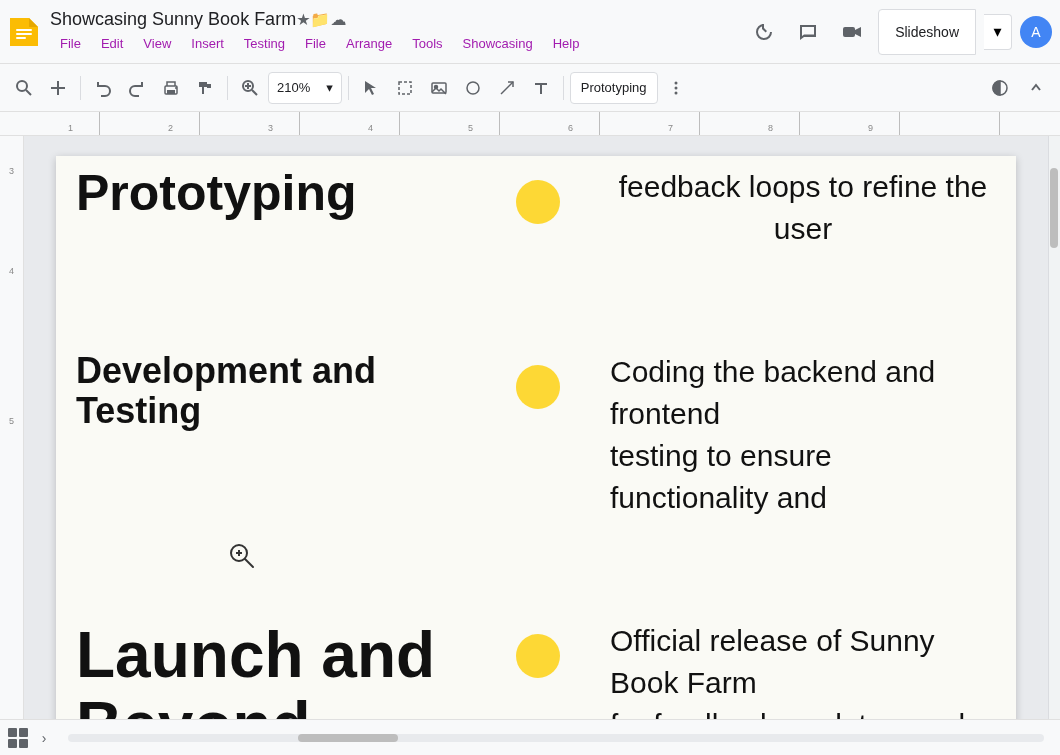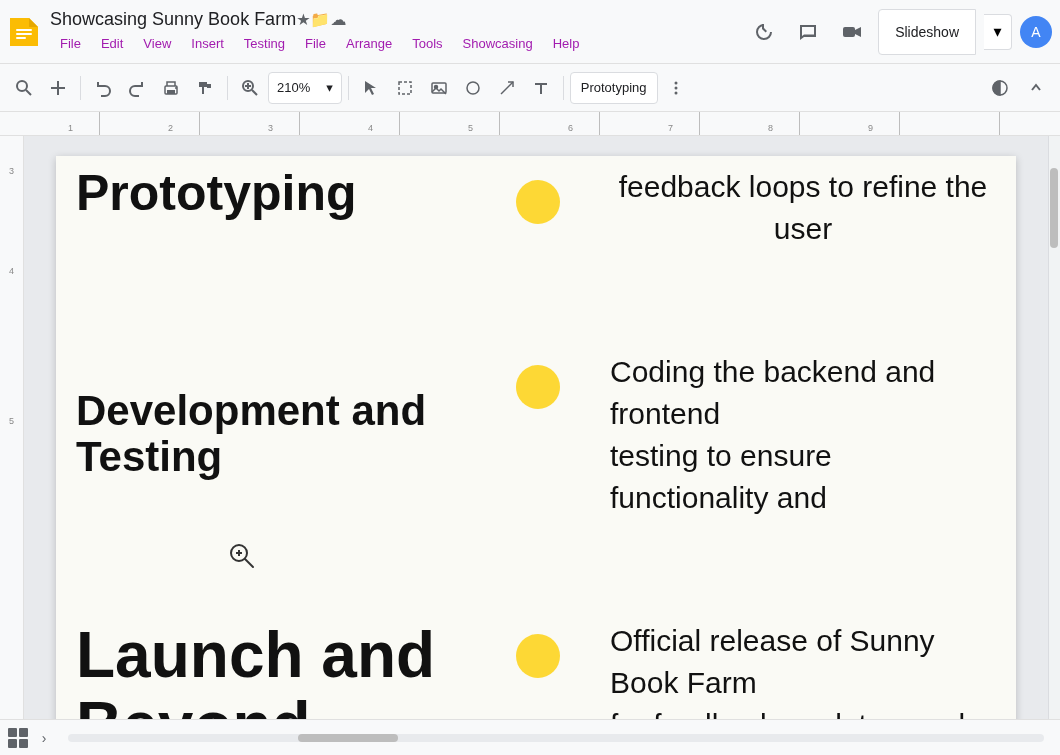--- a/index.html
+++ b/index.html
@@ -437,21 +437,21 @@
         </div>
         <div class="slide-desc-col">
           <div class="slide-desc" style="font-size:30px;text-align:center;">feedback loops to refine the user</div>
         </div>
       </div>
 
       <div style="height: 40px;"></div>
 
       <div class="slide-row" style="padding-bottom: 30px; min-height: 120px;">
         <div class="slide-title-col">
-          <div class="slide-title" style="font-size:42px;margin-top:37px;">Development and<br>Testing</div>
+          <div class="slide-title" style="font-size:36px;">Development and<br>Testing</div>
         </div>
         <div style="display:flex; align-items:center; padding-top:10px; margin-right: 20px;">
           <div class="yellow-dot" style="width:44px;height:44px;"></div>
         </div>
         <div class="slide-desc-col">
           <div class="slide-desc" style="font-size:30px;">Coding the backend and frontend<br>testing to ensure functionality and</div>
         </div>
       </div>
 
       <div style="height: 40px; position:relative;">

